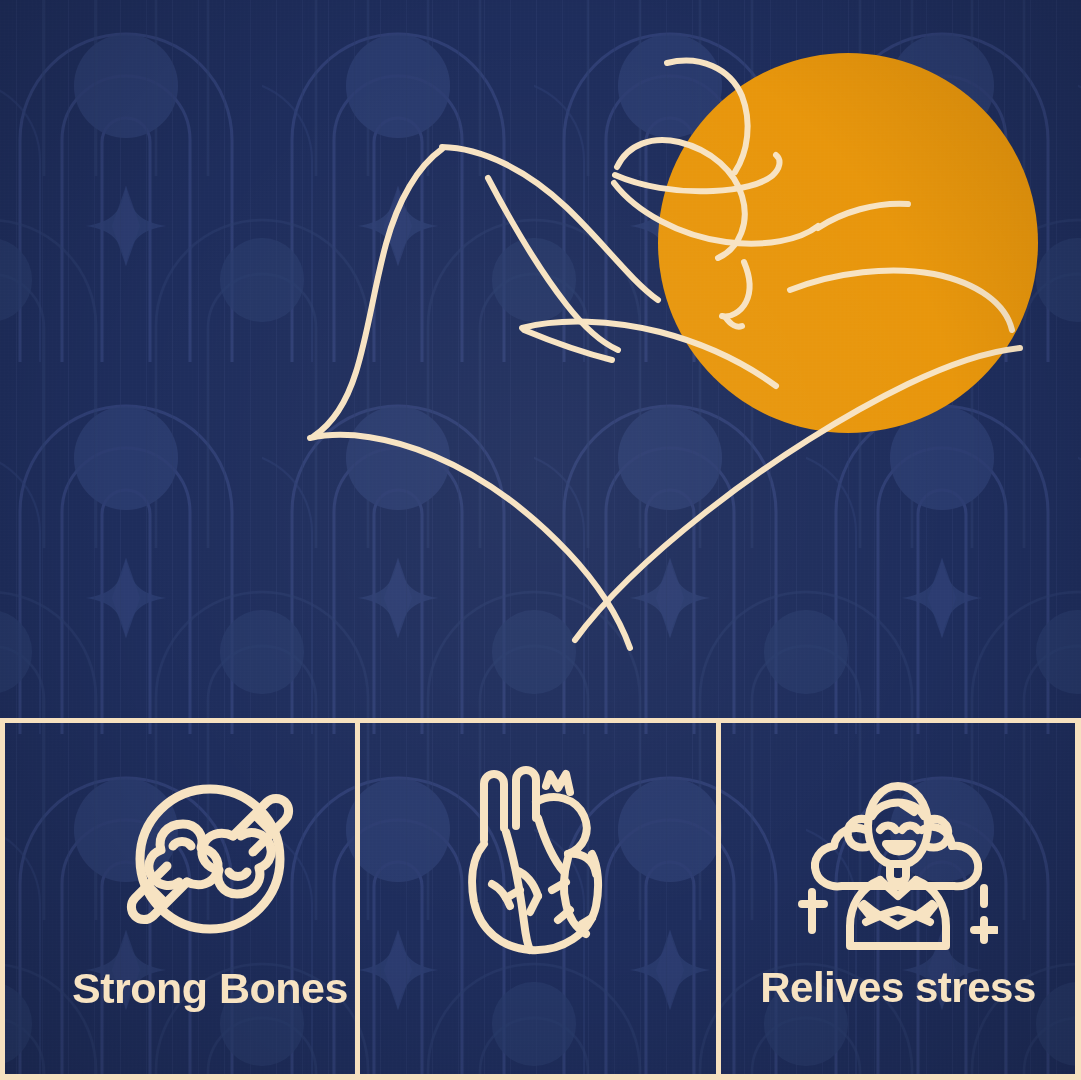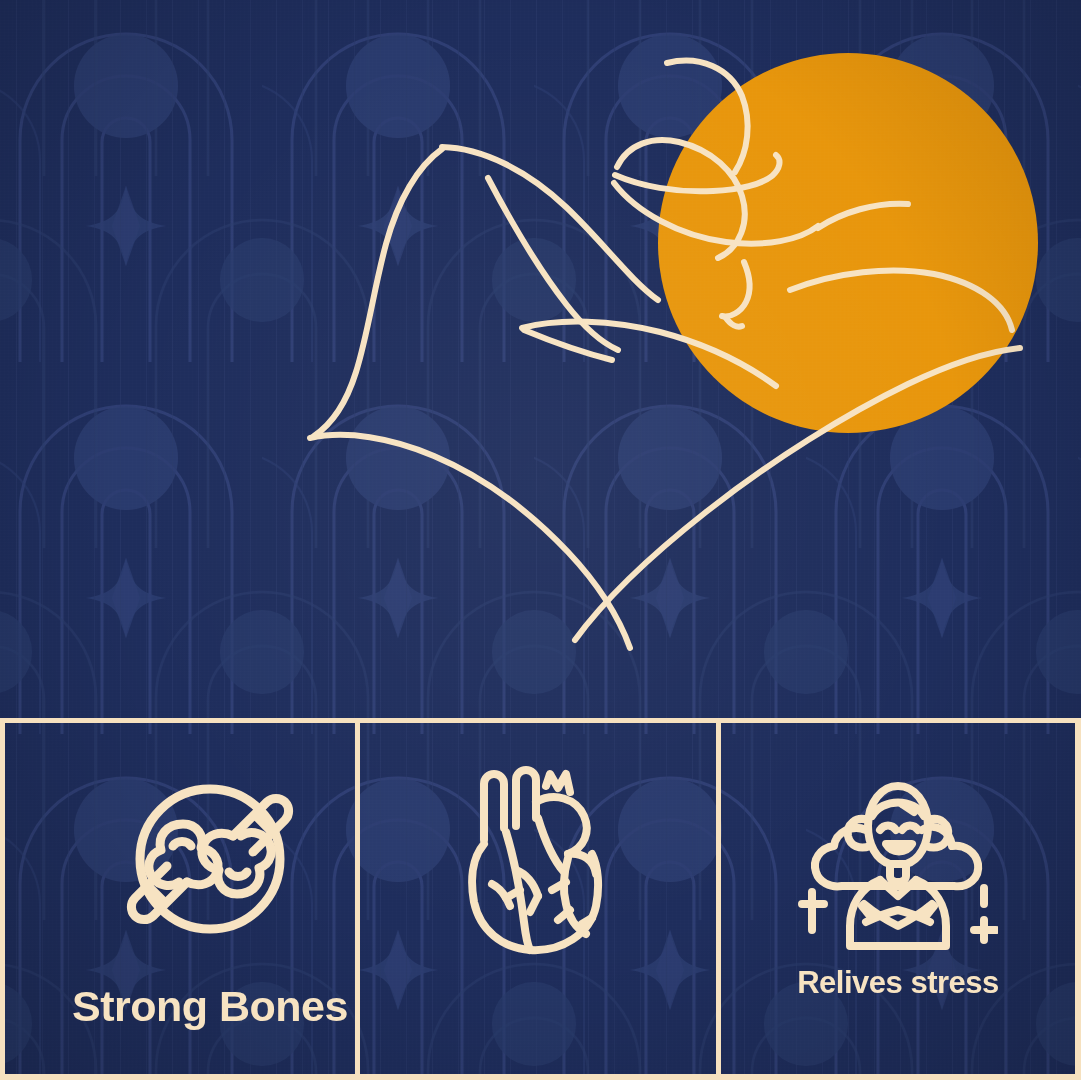--- a/index.html
+++ b/index.html
@@ -102,42 +102,42 @@
   .cell {
     position: absolute;
     top: 5px;
     height: 357px;
     display: flex;
     flex-direction: column;
     align-items: center;
     justify-content: flex-start;
     box-sizing: border-box;
   }
-  .cell.c1 { left: 5px;   width: 410px; gap: 18px; }
+  .cell.c1 { left: 5px;   width: 410px; }
   .cell.c2 { left: 360px; width: 356px; }
   .cell.c3 { left: 721px; width: 354px; }
 
   .cell-icon {
     margin-top: 32px;
     height: 208px;
     display: flex;
     align-items: center;
     justify-content: center;
   }
   .cell-label {
     font-size: 43px;
     font-weight: bold;
     color: #f7e3c2;
     letter-spacing: -0.5px;
     line-height: 1;
     white-space: nowrap;
     text-align: center;
     margin-top: 4px;
   }
-  .c3 .cell-label { font-size: 31px; }
+  .c3 .cell-label { font-size: 42px; }
 </style>
 </head>
 <body>
 
 <div id="stage">
 
   <div class="bg-base"></div>
 
   <svg class="bg-arches" width="1101" height="1100" viewBox="0 0 1101 1100">
     <defs>

